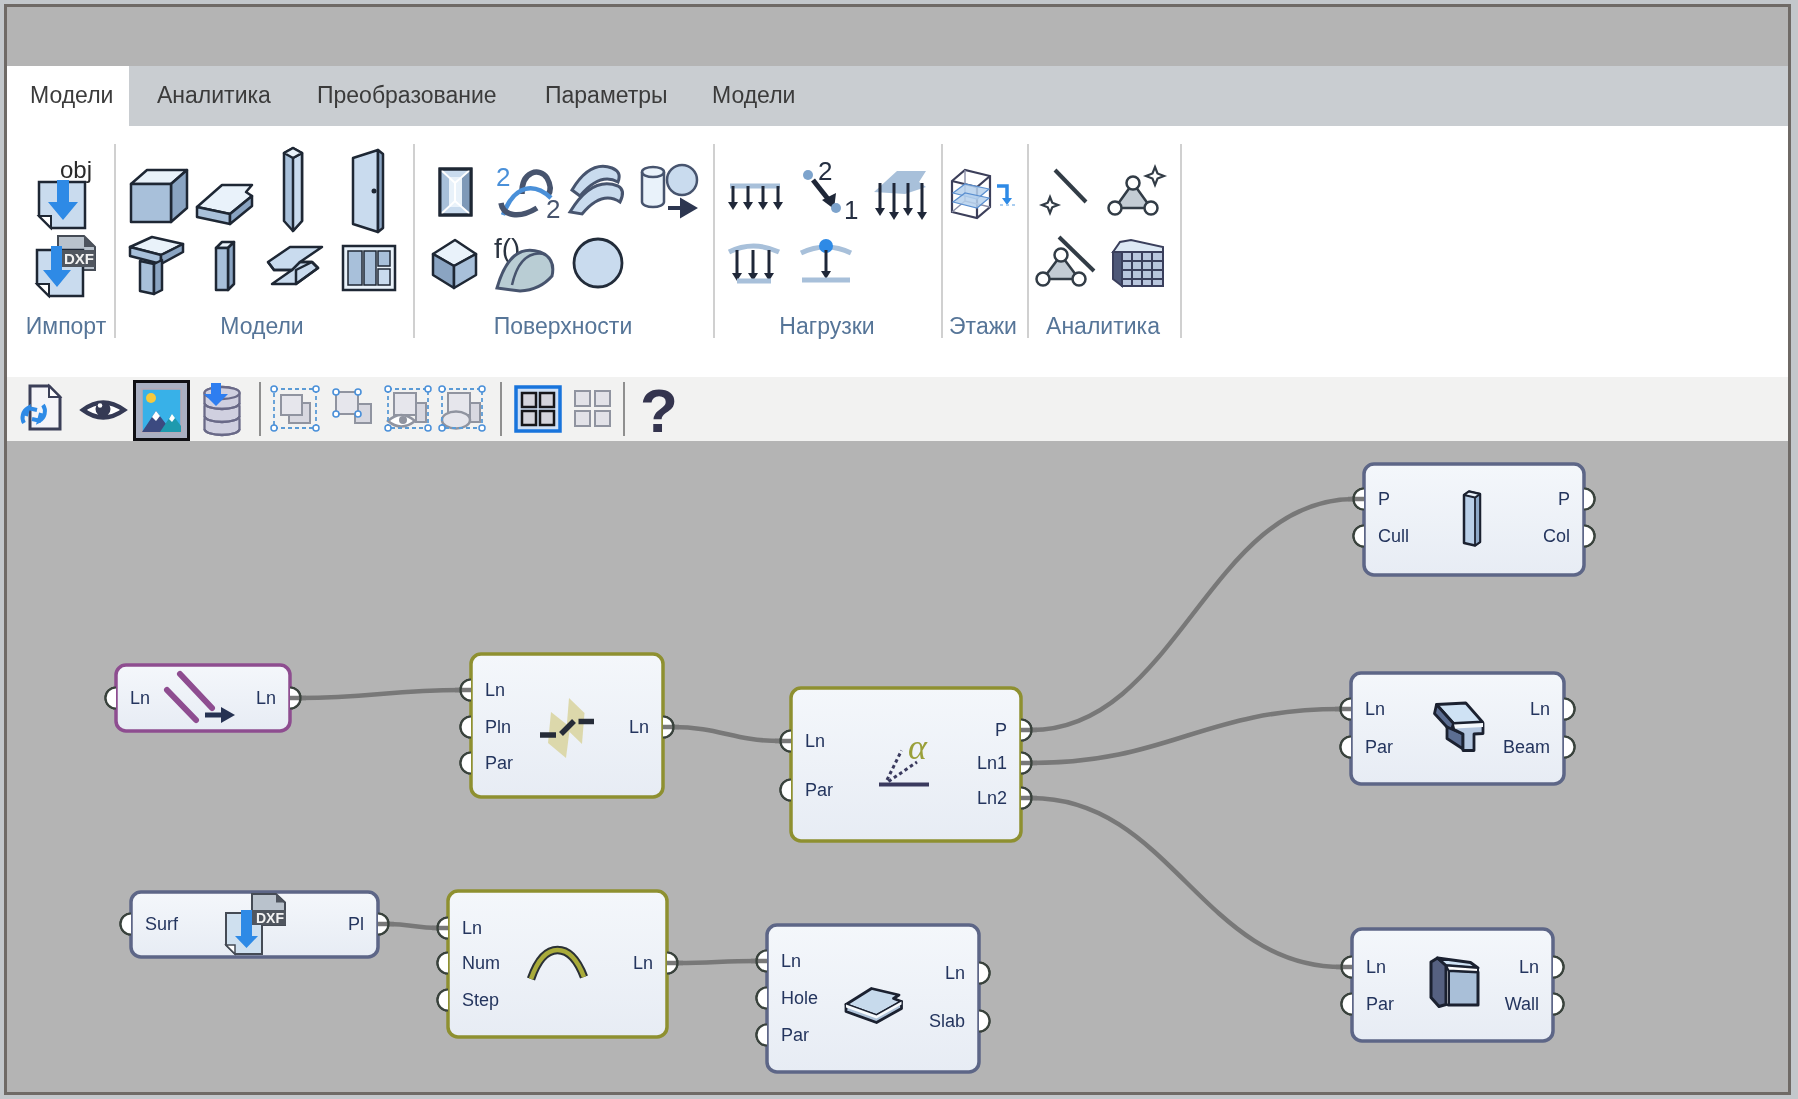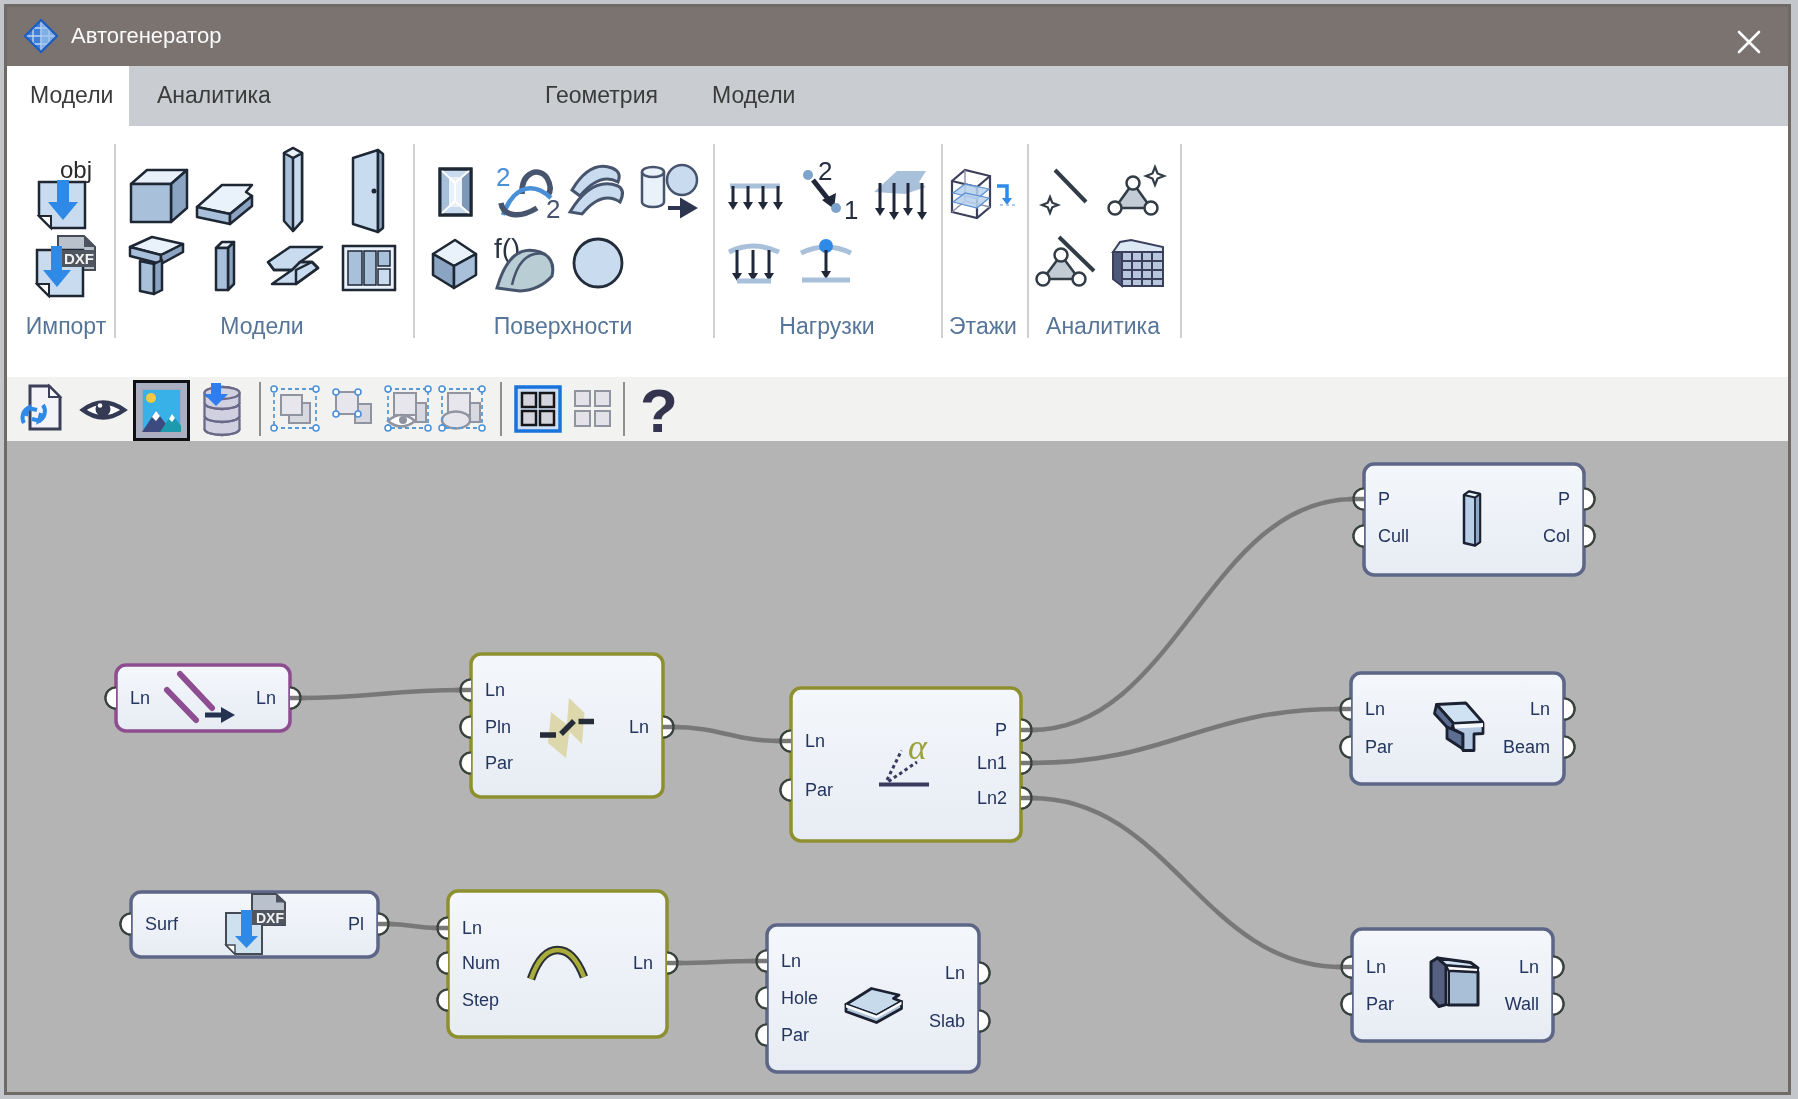--- a/index.html
+++ b/index.html
@@ -14,39 +14,26 @@
   #tabactive{position:absolute;left:0;top:0;width:122px;height:60px;background:#ffffff;}
   #ribbon{position:absolute;left:0;top:119px;width:100%;height:251px;background:#ffffff;}
   #toolbar{position:absolute;left:0;top:370px;width:100%;height:64px;background:#f2f2f1;}
   #canvas{position:absolute;left:0;top:434px;width:100%;height:651px;background:#b4b4b4;}
   svg{display:block;}
 </style>
 </head>
 <body>
 <div id="outer">
  <div id="frame">
-  <div id="titlebar">
-    <svg width="34" height="34" style="position:absolute;left:17px;top:12px" viewBox="0 0 34 34">
-      <g stroke="#2a6fd4" fill="none" stroke-width="1.6">
-        <path d="M17 1 L33 17 L17 33 L1 17 Z" fill="#3f7fd9"></path>
-        <path d="M17 1 L17 33 M1 17 L33 17 M9 9 L25 9 M9 25 L25 25 M9 9 L9 25 M25 9 L25 25" stroke="#bcd6f2" stroke-width="1.4"></path>
-        <path d="M17 1 L33 17 L17 33" fill="#9cc3ec" opacity="0.7"></path>
-        <path d="M17 1 L33 17 L17 33 L1 17 Z" fill="none" stroke="#1d5cc0" stroke-width="2"></path>
-      </g>
-    </svg>
-    <div id="titletext">Автогенератор</div>
-    <svg id="closex" width="24" height="24" viewBox="0 0 24 24" style="position:absolute;right:27px;top:23px">
-          <path d="M 2 2 L 22 22 M 22 2 L 2 22" stroke="#fdfdfd" stroke-width="2.6" stroke-linecap="round"></path>
-        </svg>
-  </div>
   <div id="tabs">
     <div id="tabactive"></div>
     <div class="tab" style="left:23px;">Модели</div>
     <div class="tab" style="left:150px;">Аналитика</div>
-    <div class="tab" style="left:538px;">Геометрия</div>
+    <div class="tab" style="left:310px;">Преобразование</div>
+    <div class="tab" style="left:538px;">Параметры</div>
     <div class="tab" style="left:705px;">Модели</div>
   </div>
   <div id="ribbon">
    <svg width="1781" height="251" viewBox="7 126 1781 251">
     <line x1="115" y1="144" x2="115" y2="338" stroke="#d0d0d0" stroke-width="2"></line>
 <line x1="414" y1="144" x2="414" y2="338" stroke="#d0d0d0" stroke-width="2"></line>
 <line x1="714" y1="144" x2="714" y2="338" stroke="#d0d0d0" stroke-width="2"></line>
 <line x1="942" y1="144" x2="942" y2="338" stroke="#d0d0d0" stroke-width="2"></line>
 <line x1="1028" y1="144" x2="1028" y2="338" stroke="#d0d0d0" stroke-width="2"></line>
 <line x1="1181" y1="144" x2="1181" y2="338" stroke="#d0d0d0" stroke-width="2"></line>

